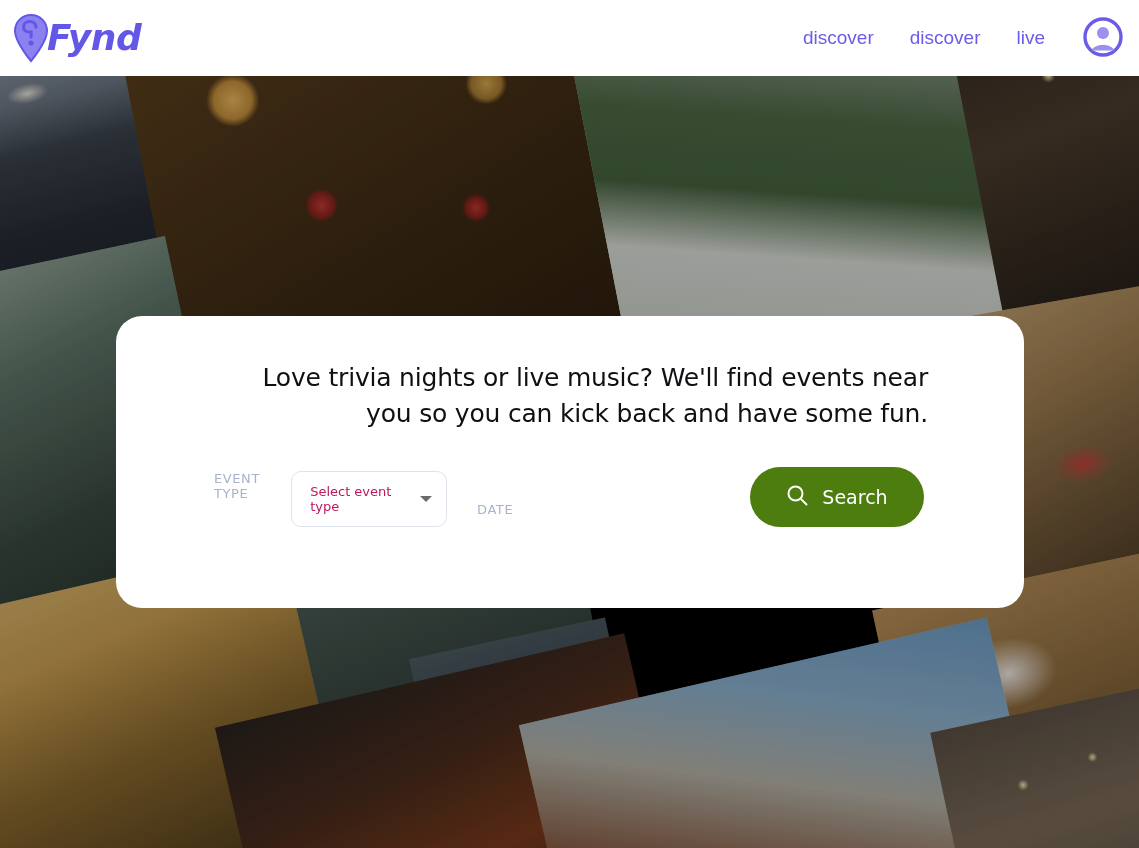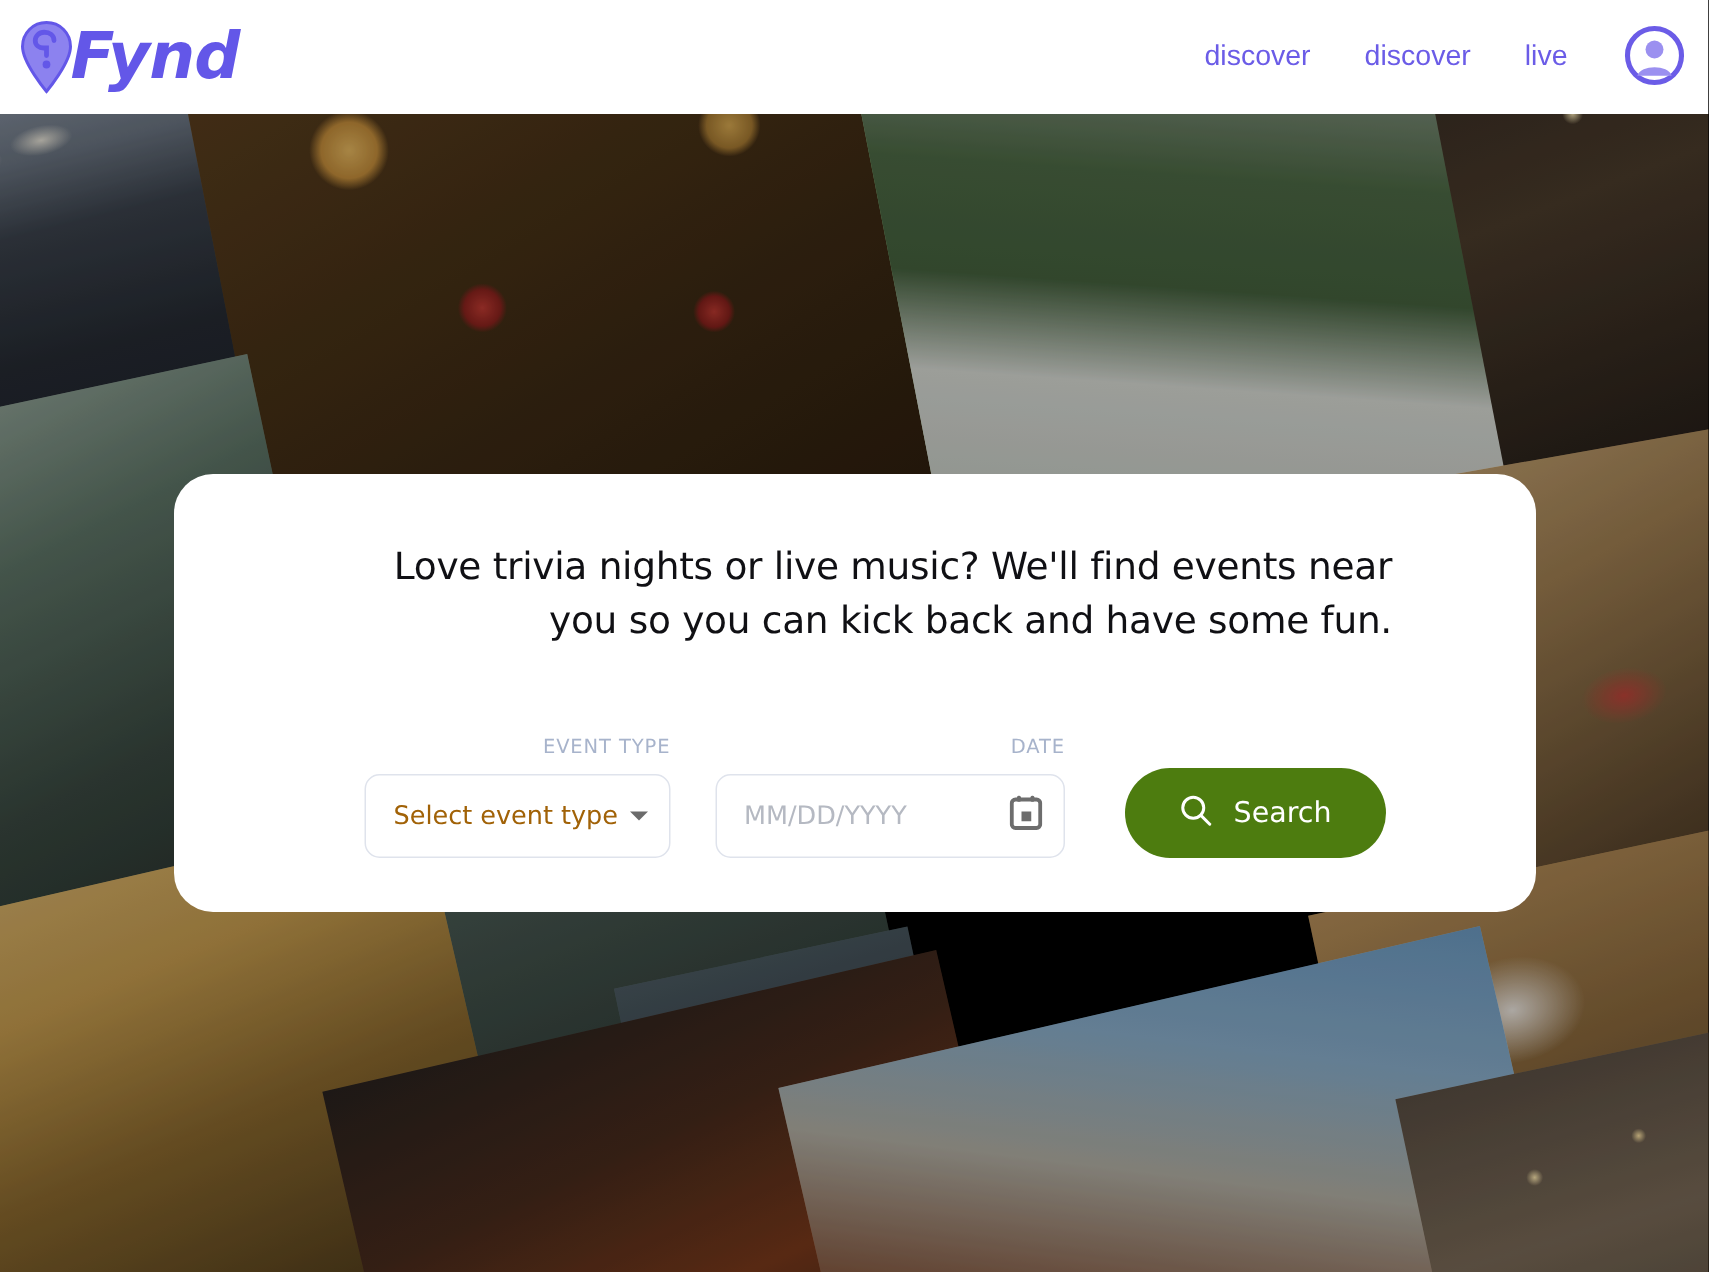--- a/index.html
+++ b/index.html
@@ -35,21 +35,21 @@
   .logo {
     display: flex;
     align-items: center;
     margin-left: 12px;
     gap: 1px;
     cursor: pointer;
   }
   .logo-pin { width: 38px; height: 50px; display: block; }
   .logo-text {
     font-family: "DejaVu Sans", sans-serif;
-    font-size: 43px;
+    font-size: 36px;
     font-weight: bold;
     font-style: italic;
     color: #6357e8;
     letter-spacing: -0.5px;
     line-height: 1;
     margin-left: -4px;
   }
 
   .nav {
     margin-left: auto;
@@ -260,22 +260,21 @@
   .form-row {
     display: flex;
     align-items: flex-end;
     gap: 0;
     margin-top: 36px;
     padding-left: 2px;
   }
 
   .field {
     display: flex;
-    flex-direction: column;
-    align-items: flex-end;
+    flex-direction: row;
   }
   .field-event { width: 233px; margin-right: 30px; }
   .field-date  { width: 233px; margin-right: 40px; margin-top: 24px; }
 
   .field-label {
     font-family: "DejaVu Sans", sans-serif;
     font-size: 13px;
     letter-spacing: 0.6px;
     color: #a7b3cb;
     margin-bottom: 10px;
@@ -298,22 +297,22 @@
     outline: none;
     width: 100%;
     font-family: "DejaVu Sans", sans-serif;
     font-size: 17px;
     color: #333;
     background: transparent;
   }
   .control input::placeholder { color: #b5b9c2; }
   .control-text {
     font-family: "DejaVu Sans", sans-serif;
-    font-size: 17px;
-    color: #a16207;
+    font-size: 13px;
+    color: #be185d;
     flex: 1;
   }
   .caret {
     width: 0; height: 0;
     border-left: 6px solid transparent;
     border-right: 6px solid transparent;
     border-top: 6px solid #6b6b6b;
     margin-left: 8px;
   }
   .cal-icon { margin-left: 8px; flex: none; }
@@ -399,31 +398,20 @@
       <div class="field field-event">
         <span class="field-label">EVENT TYPE</span>
         <div class="control">
           <span class="control-text">Select event type</span>
           <span class="caret"></span>
         </div>
       </div>
 
       <div class="field field-date">
         <span class="field-label">DATE</span>
-        <div class="control">
-          <input type="text" placeholder="MM/DD/YYYY" style="">
-          <span class="cal-icon">
-            <svg width="22" height="24" viewBox="0 0 22 24" xmlns="http://www.w3.org/2000/svg">
-              <rect x="5" y="0.5" width="2.6" height="4" rx="1" fill="#6d6d6d"></rect>
-              <rect x="14" y="0.5" width="2.6" height="4" rx="1" fill="#6d6d6d"></rect>
-              <rect x="1.5" y="3" width="19" height="19" rx="2.5" fill="none" stroke="#6d6d6d" stroke-width="2.6"></rect>
-              <rect x="8" y="11" width="6.5" height="6.5" fill="#6d6d6d"></rect>
-            </svg>
-          </span>
-        </div>
       </div>
 
       <button class="search-btn">
         <span>
           <svg width="22" height="22" viewBox="0 0 22 22" xmlns="http://www.w3.org/2000/svg">
             <circle cx="9.5" cy="9.5" r="7" fill="none" stroke="#ffffff" stroke-width="2"></circle>
             <line x1="14.6" y1="14.6" x2="20.5" y2="20.5" stroke="#ffffff" stroke-width="2" stroke-linecap="round"></line>
           </svg>
         </span>
         <span>Search</span>

